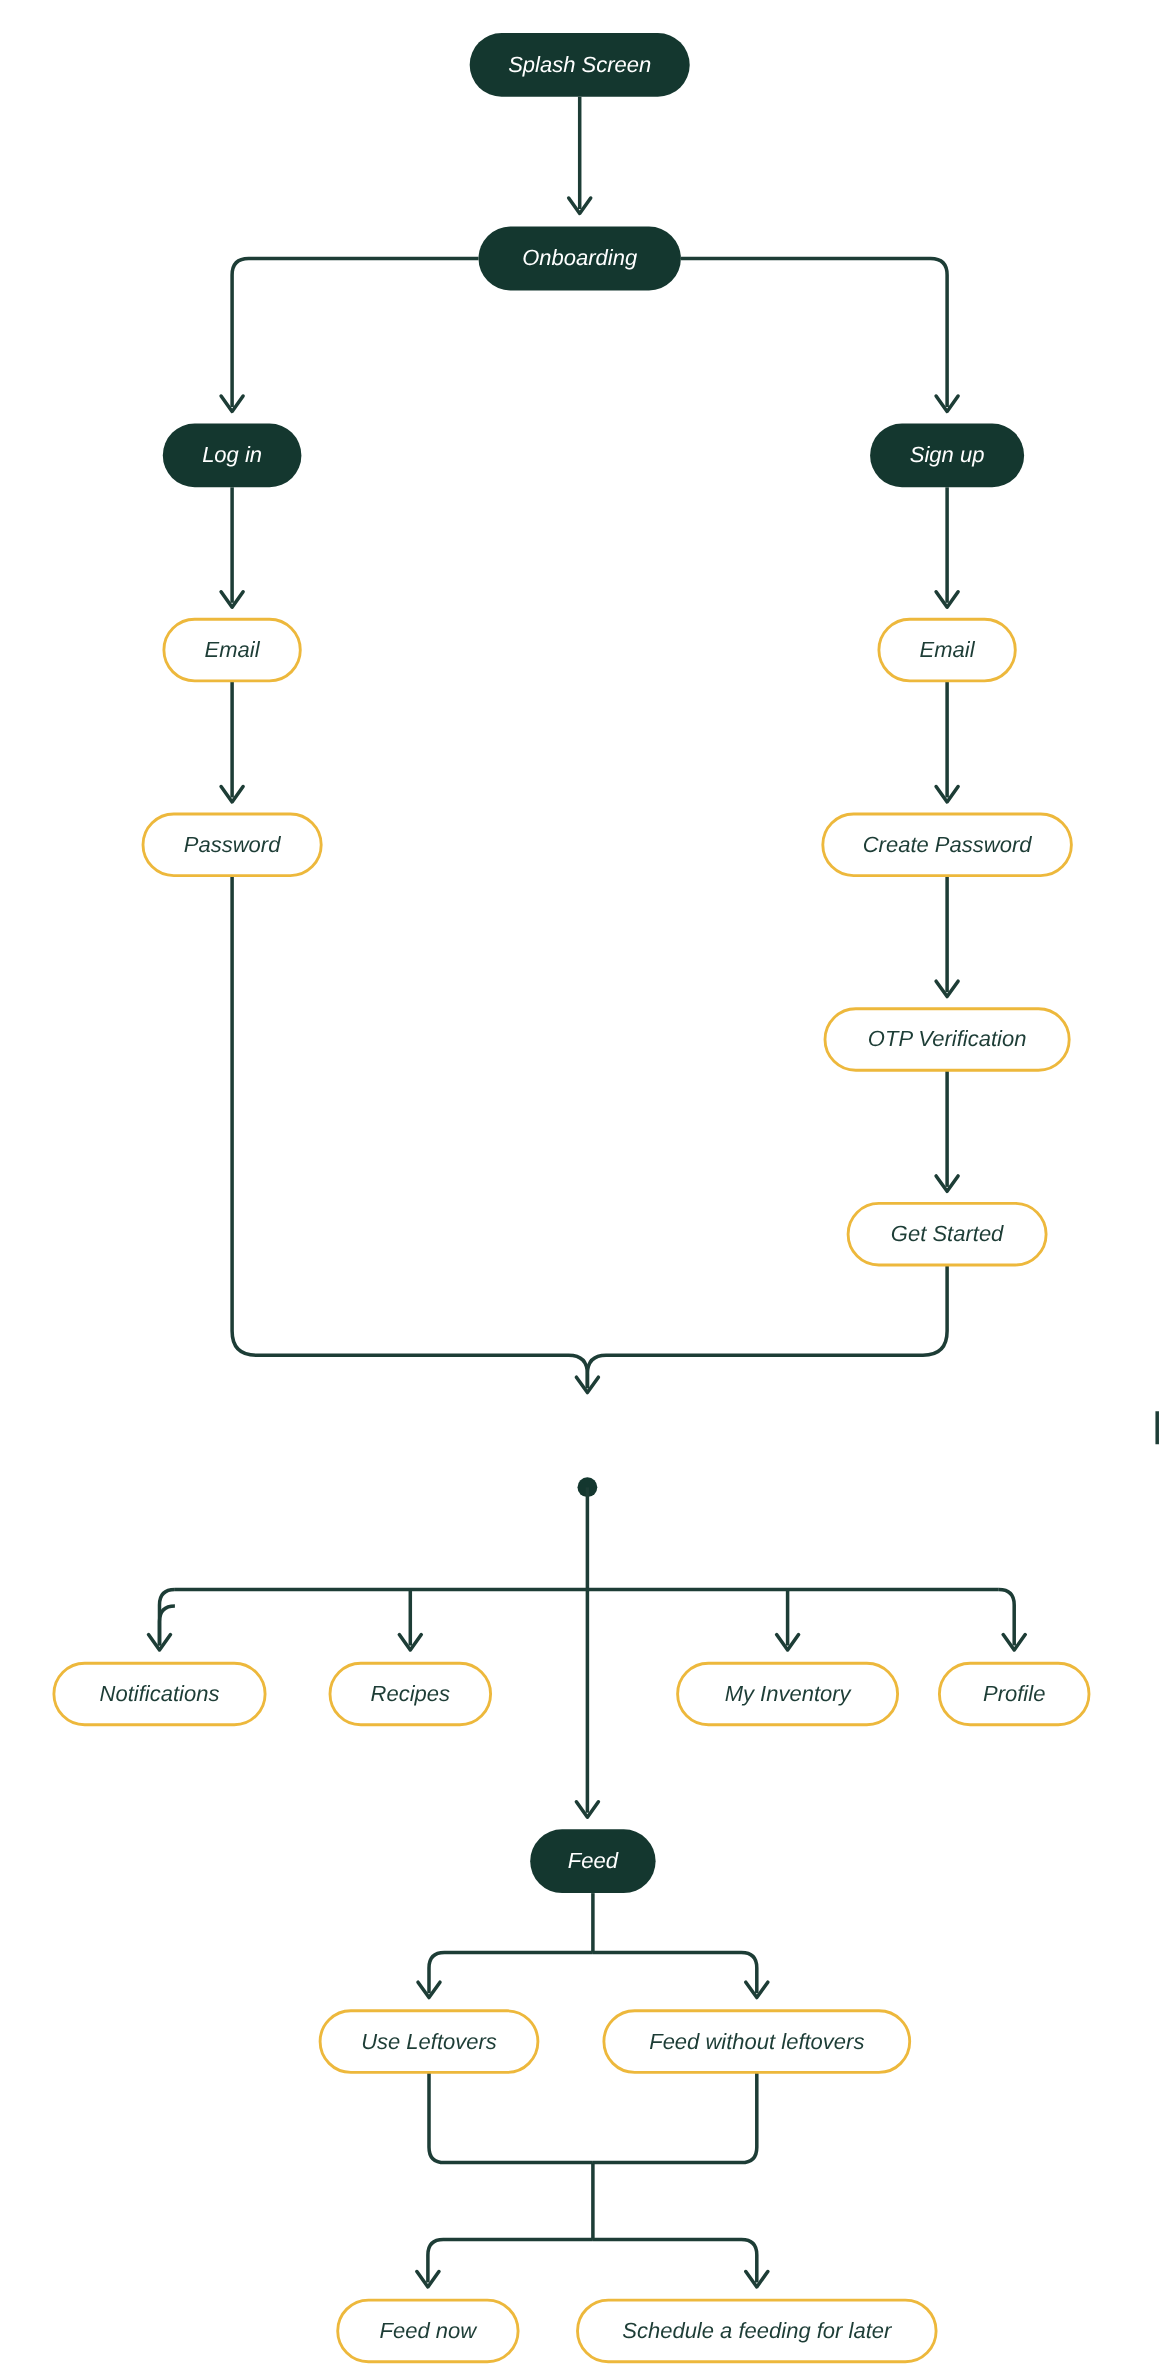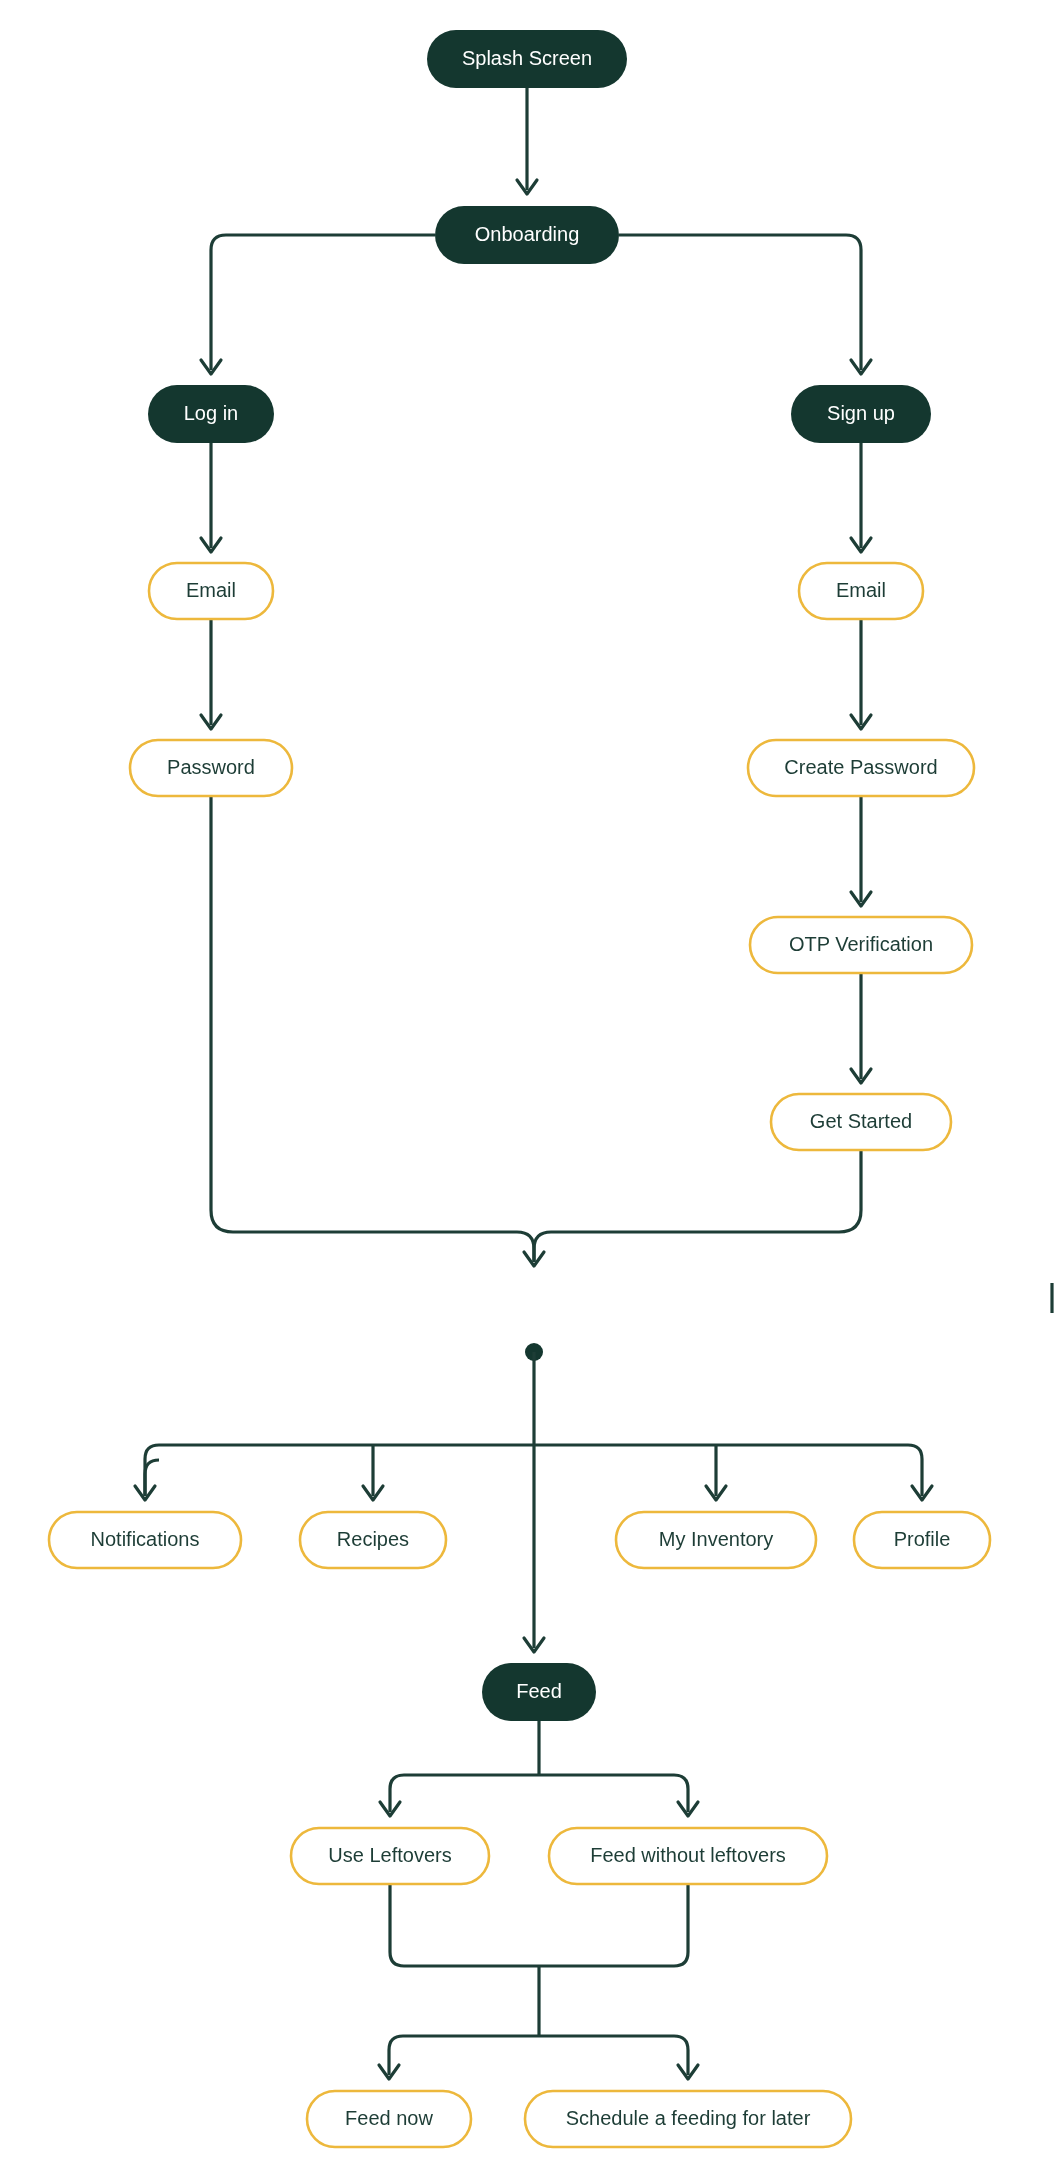--- a/index.html
+++ b/index.html
@@ -13,20 +13,21 @@
     height: 2160px;
     position: relative;
     overflow: hidden;
     font-family: "Liberation Sans", sans-serif;
   }
   #flow-root {
     position: absolute;
     top: 0; left: 0;
     width: 1054px;
     height: 2160px;
+    font-style: italic;
   }
   svg#flow-svg {
     position: absolute;
     top: 0; left: 0;
     width: 1054px;
     height: 2160px;
     display: block;
   }
   .edge {
     fill: none;

